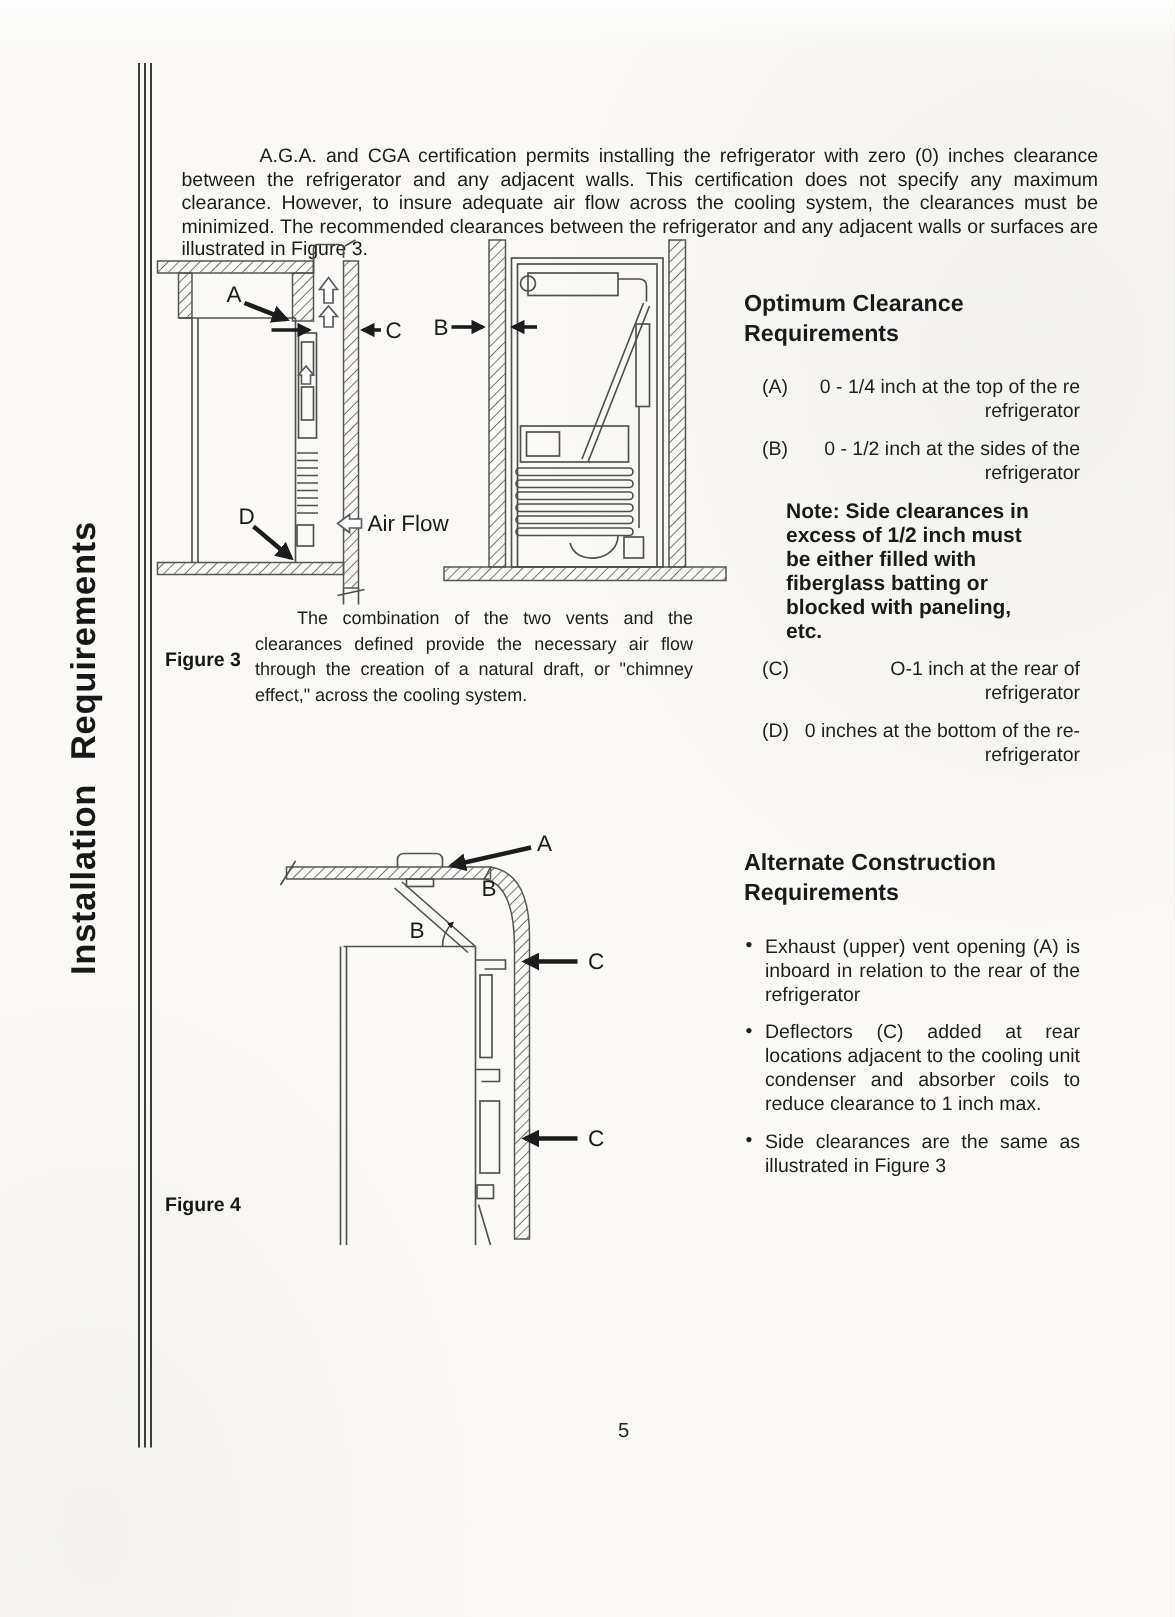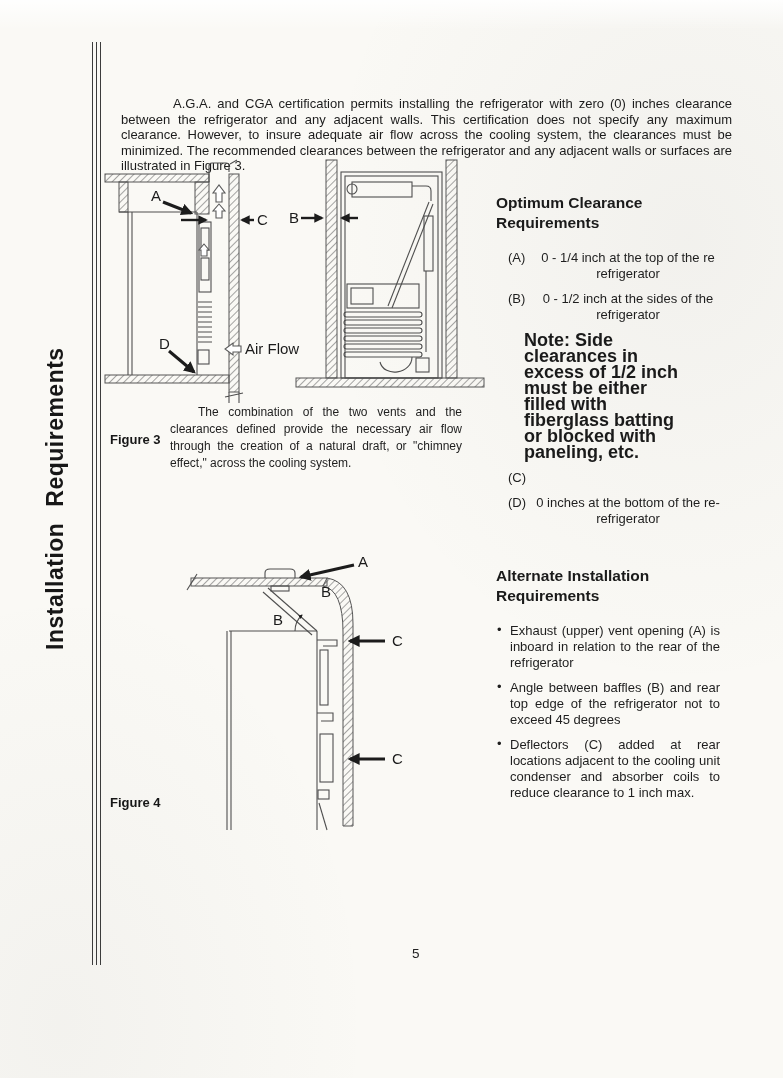--- a/index.html
+++ b/index.html
@@ -36,22 +36,22 @@
     font-size:12px;line-height:17px;text-align:justify;text-indent:28px;
   }
   .col{position:absolute;width:224px;font-size:13px;line-height:16px;}
   .col-optimum{left:496px;top:164px;margin-top:29px;}
   .col-alternate{left:496px;top:566px;}
   .col h2{margin:0 0 18px 0;font-size:15.5px;line-height:19.5px;font-weight:bold;color:#1a1a1a;}
   .bullet{position:relative;padding-left:14px;margin:0 0 9px 0;text-align:justify;}
   .bullet::before{content:"\2022";position:absolute;left:1px;top:-1px;}
   .abc{display:flex;margin:0 0 9px 12px;}
   .abc .lab{flex:0 0 28px;}
-  .abc .txt{flex:1;text-align:center;}
-  .note{margin:1px 0 10px 28px;width:168px;font-weight:bold;font-size:18px;line-height:16px;color:#1a1a1a;}
+  .abc .txt{flex:1;text-align:right;}
+  .note{margin:1px 0 10px 28px;width:168px;font-weight:bold;font-size:14px;line-height:16px;color:#1a1a1a;}
   .fig4{position:absolute;left:105px;top:548px;}
   .pagenum{position:absolute;left:412px;top:946px;font-size:13.5px;font-weight:500;color:#222;}
   svg{overflow:visible;}
   svg text{font-family:"Liberation Sans","DejaVu Sans",sans-serif;font-size:15px;fill:#1b1b1b;}
   svg .thin{stroke:#4f4f4f;stroke-width:1.1;fill:none;}
   svg .struct{stroke:#555;stroke-width:1;}
   svg .arrow{stroke:#1c1c1c;stroke-width:3;fill:none;}
   svg .arrow2{stroke:#1c1c1c;stroke-width:2.4;fill:none;}
   svg .hollow{fill:#ffffff;stroke:#5a5a5a;stroke-width:1.1;}
 </style>
@@ -167,20 +167,21 @@
       <span class="lab">(A)</span>
       <span class="txt">0 - 1/4 inch at the top of the re refrigerator</span>
     </div>
     <div class="abc">
       <span class="lab">(B)</span>
       <span class="txt">0 - 1/2 inch at the sides of the refrigerator</span>
     </div>
     <div class="note">Note: Side clearances in excess of 1/2 inch must be either filled with fiberglass batting or blocked with paneling, etc.</div>
     <div class="abc">
       <span class="lab">(C)</span>
+      <span class="txt">O-1 inch at the rear of refrigerator</span>
     </div>
     <div class="abc">
       <span class="lab">(D)</span>
       <span class="txt">0 inches at the bottom of the re-refrigerator</span>
     </div>
   </section>
 
   <svg class="fig4" width="370" height="285" viewBox="0 0 370 285">
     <defs>
       <pattern id="p3h" width="5" height="5" patternUnits="userSpaceOnUse" patternTransform="rotate(45)">
@@ -223,21 +224,21 @@
     <text x="168" y="77">B</text>
     <text x="287" y="98">C</text>
     <line class="arrow" x1="280" y1="93" x2="245" y2="93" marker-end="url(#p3a)"></line>
     <text x="287" y="216">C</text>
     <line class="arrow" x1="280" y1="211" x2="245" y2="211" marker-end="url(#p3a)"></line>
   </svg>
 
   <div class="fig-caption fig4-caption">Figure 4</div>
 
   <section class="col col-alternate">
-    <h2>Alternate Installation Requirements</h2>
+    <h2>Alternate Construction Requirements</h2>
     <div class="bullet">Exhaust (upper) vent opening (A) is inboard in relation to the rear of the refrigerator</div>
-    <div class="bullet">Angle between baffles (B) and rear top edge of the refrigerator not to exceed 45 degrees</div>
     <div class="bullet">Deflectors (C) added at rear locations adjacent to the cooling unit condenser and absorber coils to reduce clearance to 1 inch max.</div>
+    <div class="bullet">Side clearances are the same as illustrated in Figure 3</div>
   </section>
 
   <div class="pagenum">5</div>
 
 </div>
 
 </body></html>

